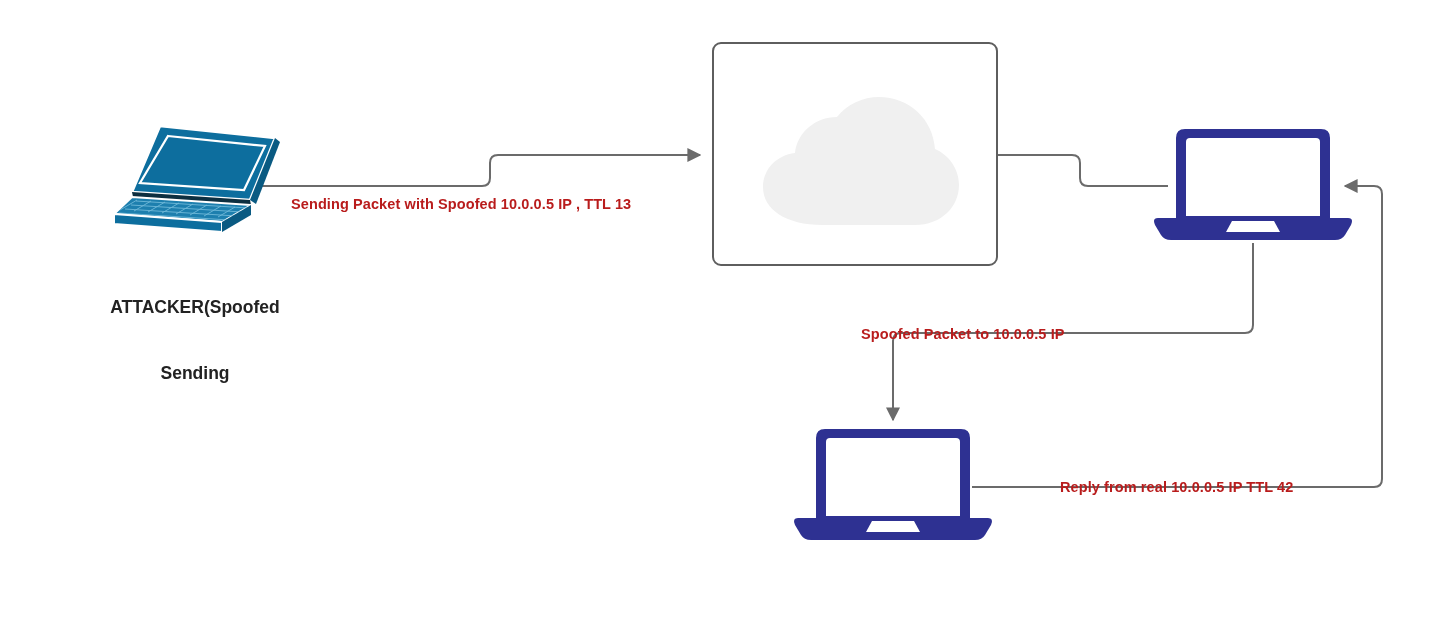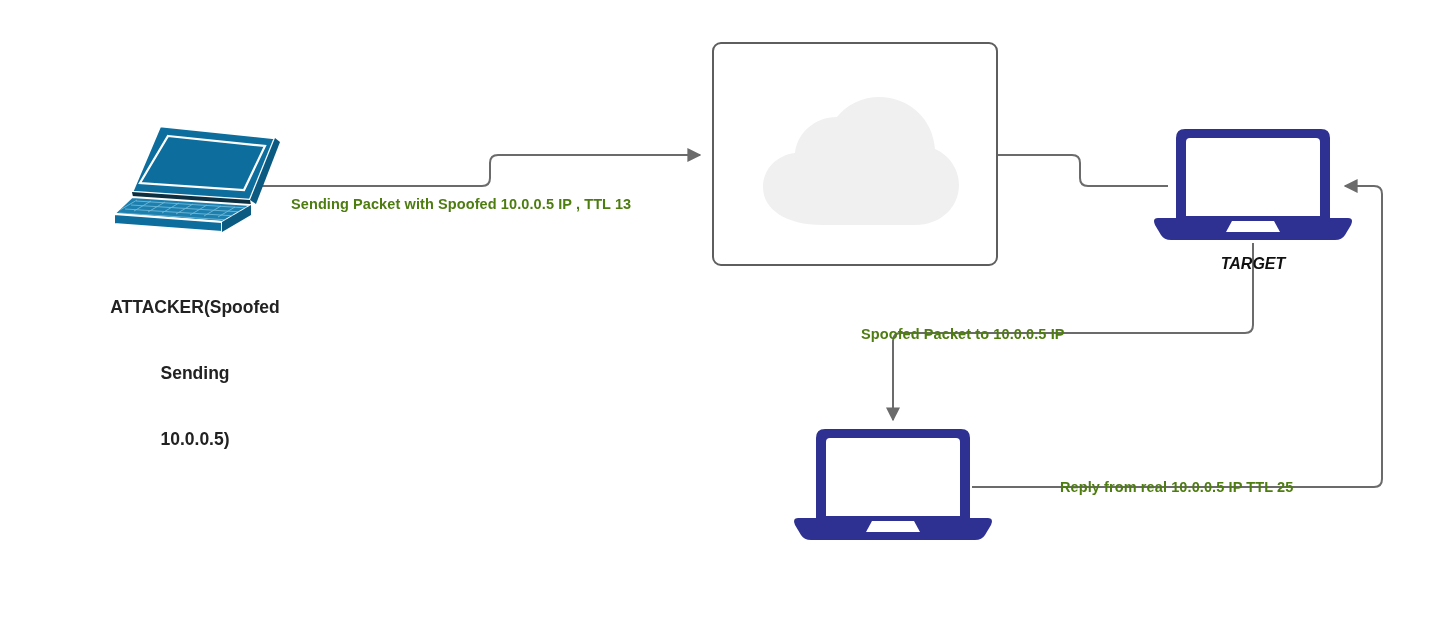--- a/index.html
+++ b/index.html
@@ -23,21 +23,21 @@
     position: absolute;
     left: 0;
     top: 0;
     width: 1449px;
     height: 622px;
   }
 
   
   .lbl {
     position: absolute;
-    color: #4d7c0f;
+    color: #b91c1c;
     white-space: pre;
   }
   .lbl-edge {
     font-size: 14.5px;
     font-weight: bold;
     letter-spacing: 0.1px;
   }
   .lbl-node {
     font-size: 17.5px;
     font-weight: bold;
@@ -127,21 +127,20 @@
     </g>
 
     <polygon points="4,96 112,104 112,114 4,106" fill="#0d6e9e" stroke="#ffffff" stroke-width="2"></polygon>
 
     <polygon points="112,104 141,87 141,97 112,114" fill="#0a5a82"></polygon>
   </svg>
 
   <div class="lbl lbl-node" style="left:65px; top:252px; width:260px;">
     <div>ATTACKER(Spoofed</div>
     <div>Sending</div>
-    <div>10.0.0.5)</div>
   </div>
 
   <div class="cloud-box" style="left:712px; top:42px; width:286px; height:224px;"></div>
 
   <svg class="cloud-shape" style="left:755px; top:97px;" width="205" height="128" viewBox="0 0 205 128" xmlns="http://www.w3.org/2000/svg">
     <path d="M68,128
              C 30,128 8,112 8,90
              C 8,72 22,58 40,56
              C 42,36 60,20 82,20
              C 92,7 108,0 124,0
@@ -157,30 +156,29 @@
     <path d="M24,12 Q24,3 33,3 L169,3 Q178,3 178,12 L178,92 L24,92 Z" fill="#2e3192"></path>
 
     <path d="M34,16 Q34,12 38,12 L164,12 Q168,12 168,16 L168,90 L34,90 Z" fill="#ffffff"></path>
 
     <path d="M6,92 L196,92 Q202,92 199,99 L193,109 Q190,114 183,114 L19,114
              Q12,114 9,109 L3,99 Q0,92 6,92 Z" fill="#2e3192"></path>
 
     <path d="M80,95 L122,95 L128,106 L74,106 Z" fill="#ffffff"></path>
   </svg>
 
-  <div class="lbl lbl-target" style="left:1152px; top:255px; width:202px; text-align:center;">TARGET</div>
 
   <svg class="laptop-modern" style="left:792px; top:426px;" width="202" height="120" viewBox="0 0 202 120" xmlns="http://www.w3.org/2000/svg">
     <path d="M24,12 Q24,3 33,3 L169,3 Q178,3 178,12 L178,92 L24,92 Z" fill="#2e3192"></path>
     <path d="M34,16 Q34,12 38,12 L164,12 Q168,12 168,16 L168,90 L34,90 Z" fill="#ffffff"></path>
     <path d="M6,92 L196,92 Q202,92 199,99 L193,109 Q190,114 183,114 L19,114
              Q12,114 9,109 L3,99 Q0,92 6,92 Z" fill="#2e3192"></path>
     <path d="M80,95 L122,95 L128,106 L74,106 Z" fill="#ffffff"></path>
   </svg>
 
 
   <div class="lbl lbl-edge" style="left:291px; top:196px;">Sending Packet with Spoofed 10.0.0.5 IP , TTL 13</div>
 
   <div class="lbl lbl-edge" style="left:861px; top:326px;">Spoofed Packet to 10.0.0.5 IP</div>
 
-  <div class="lbl lbl-edge" style="left:1060px; top:479px;">Reply from real 10.0.0.5 IP TTL 25</div>
+  <div class="lbl lbl-edge" style="left:1060px; top:479px;">Reply from real 10.0.0.5 IP TTL 42</div>
 
 </div>
 
 </body></html>

